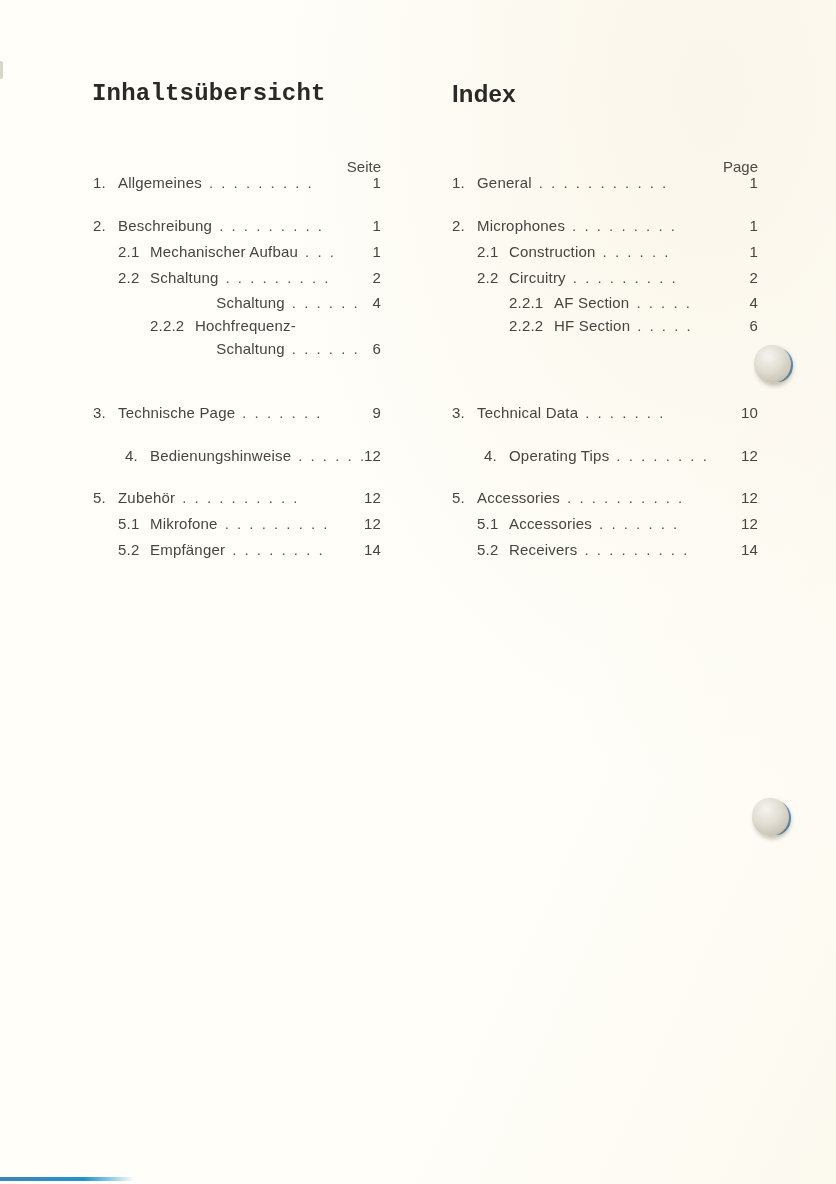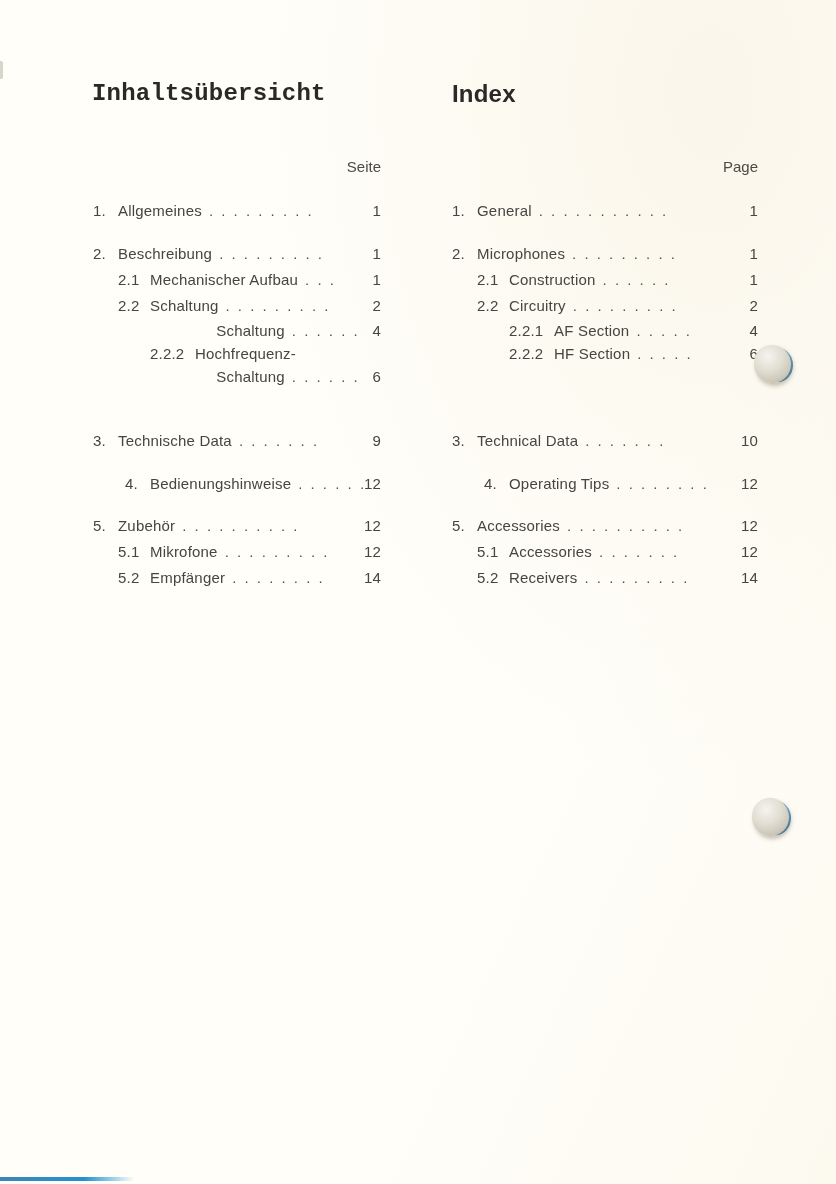--- a/index.html
+++ b/index.html
@@ -20,21 +20,21 @@
   }
   .heading.de{left:92px;font-family:Liberation Mono, monospace;}
   .heading.en{left:452px;}
   .col-label{
     position:absolute;top:158px;
     font-size:15px;color:#4c4a46;text-align:right;
   }
   .col-label.de{left:93px;width:288px;}
   .col-label.en{left:452px;width:306px;}
   .toc{
-    position:absolute;top:198px;
+    position:absolute;top:170px;
     font-size:15px;color:#474541;letter-spacing:0.2px;
   }
   .toc.de{left:93px;width:288px;height:420px;}
   .toc.en{left:452px;width:306px;height:420px;}
   .group{position:absolute;left:0;right:0;}
   .g1{top:0;} .g2{top:43px;} .g3{top:230px;} .g4{top:273px;margin-left:32px;} .g5{top:315px;}
   .row{position:relative;line-height:26px;white-space:nowrap;}
   .row .num{display:inline-block;}
   .lvl0 .num{width:25px;}
   .lvl1{padding-left:25px;} .lvl1 .num{width:32px;}
@@ -92,21 +92,21 @@
           <div class="line2"><span class="lbl">Schaltung</span><span class="dots">. . . . . .</span></div>
           <span class="pg">4</span>
         </div>
         <div class="row lvl2 two">
           <div class="line1"><span class="num">2.2.2</span><span class="lbl">Hochfrequenz-</span></div>
           <div class="line2"><span class="lbl">Schaltung</span><span class="dots">. . . . . .</span></div>
           <span class="pg">6</span>
         </div>
       </div>
       <div class="group g3">
-        <div class="row lvl0"><span class="num">3.</span><span class="lbl">Technische Data</span><span class="dots">. . . . . . .</span><span class="pg">9</span></div>
+        <div class="row lvl0"><span class="num">3.</span><span class="lbl">Technische Page</span><span class="dots">. . . . . . .</span><span class="pg">9</span></div>
       </div>
       <div class="group g4">
         <div class="row lvl0"><span class="num">4.</span><span class="lbl">Bedienungshinweise</span><span class="dots">. . . . . .</span><span class="pg">12</span></div>
       </div>
       <div class="group g5">
         <div class="row lvl0"><span class="num">5.</span><span class="lbl">Zubehör</span><span class="dots">. . . . . . . . . .</span><span class="pg">12</span></div>
         <div class="row lvl1"><span class="num">5.1</span><span class="lbl">Mikrofone</span><span class="dots">. . . . . . . . .</span><span class="pg">12</span></div>
         <div class="row lvl1"><span class="num">5.2</span><span class="lbl">Empfänger</span><span class="dots">. . . . . . . .</span><span class="pg">14</span></div>
       </div>
     </div>

